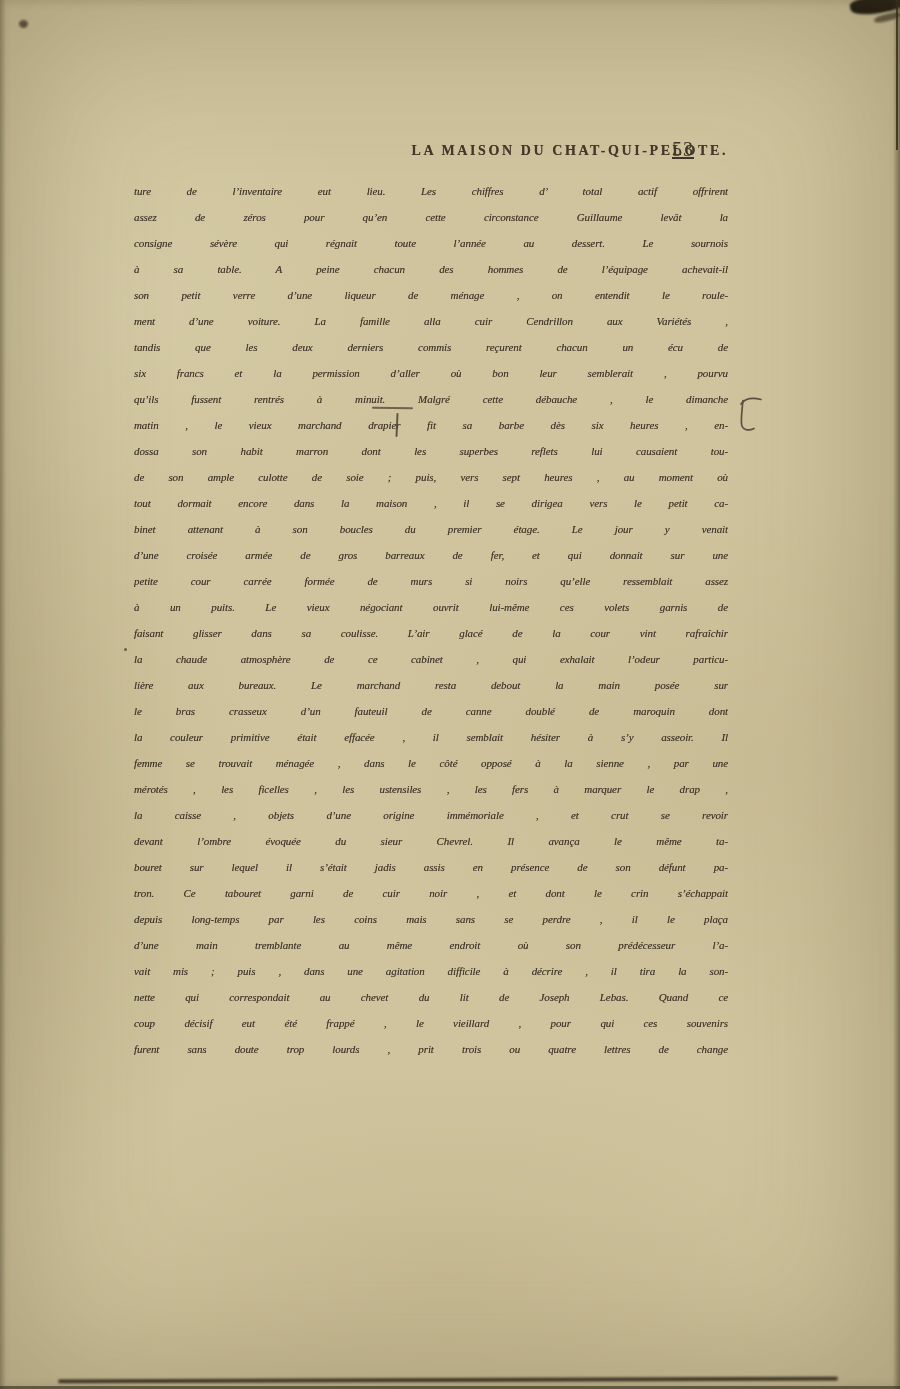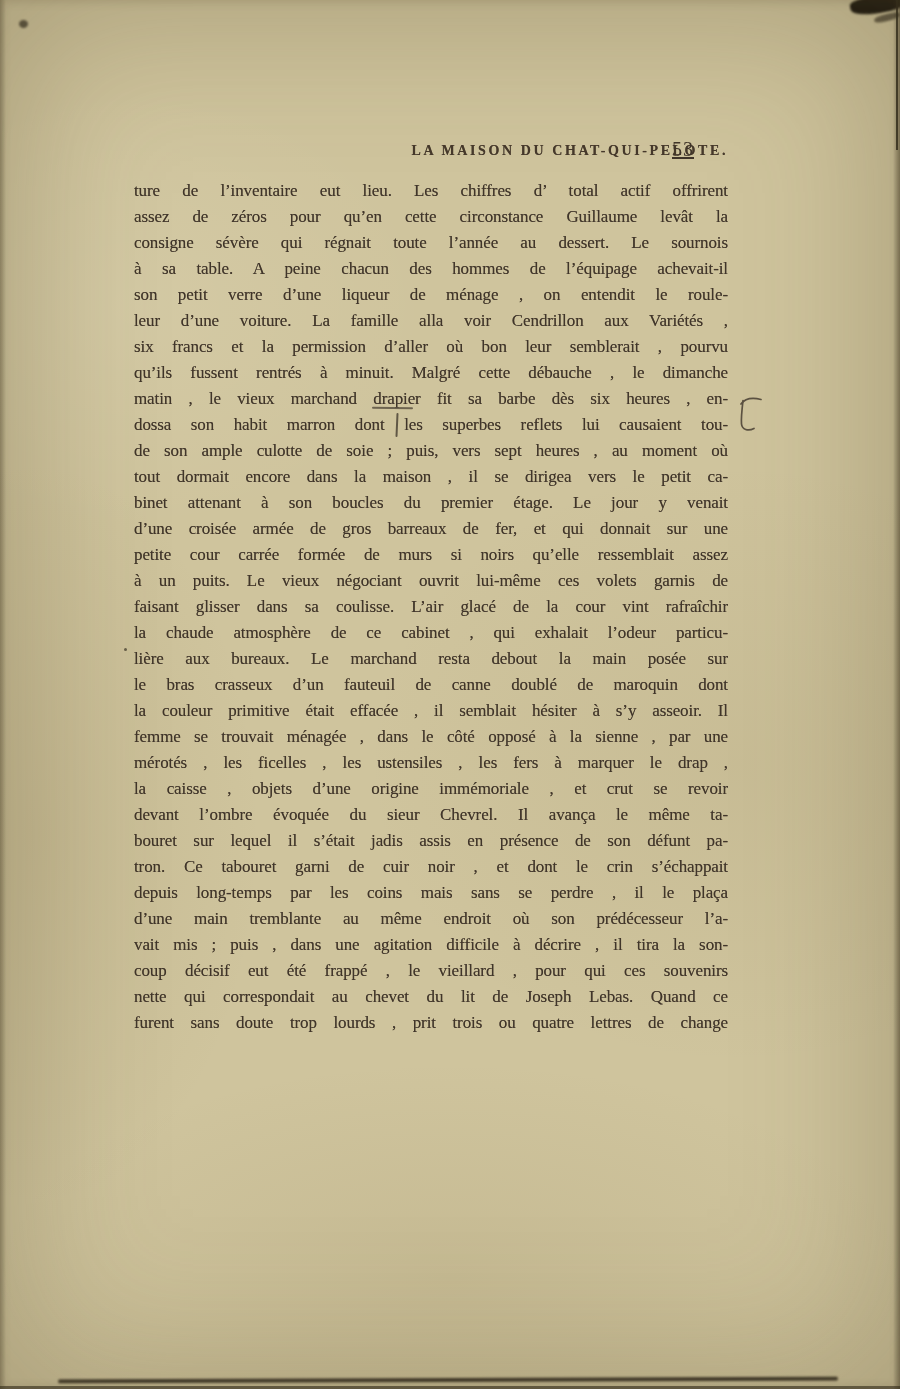--- a/index.html
+++ b/index.html
@@ -47,24 +47,25 @@
     letter-spacing: 1px;
     color: #40352a;
     text-decoration: underline;
   }
 
   
   .body-text {
     position: absolute;
     left: 134px; top: 178px;
     width: 594px;
-    font-size: 17px;
+    font-size: 11px;
     line-height: 26px;
     letter-spacing: -0.1px;
     text-shadow: 0 0 0.4px rgba(58,47,36,0.55);
+    font-style: italic;
   }
   .line {
     height: 26px;
     overflow: hidden;
     text-align: justify;
     text-align-last: justify;
   }
   .line::after { content: ""; display: inline-block; width: 100%; height: 0; }
 
   
@@ -163,21 +164,22 @@
     <div class="page-number">53</div>
   </div>
 
   <div class="body-text">
 
   <div class="line">ture de l’inventaire eut lieu. Les chiffres d’ total actif offrirent</div>
       <div class="line">assez de zéros pour qu’en cette circonstance Guillaume levât la</div>
       <div class="line">consigne sévère qui régnait toute l’année au dessert. Le sournois</div>
       <div class="line">à sa table. A peine chacun des hommes de l’équipage achevait-il</div>
       <div class="line">son petit verre d’une liqueur de ménage , on entendit le roule-</div>
-      <div class="line">leur d’une voiture. La famille alla voir Cendrillon aux Variétés ,</div>
+      <div class="line">ment d’une voiture. La famille alla cuir Cendrillon aux Variétés ,</div>
+      <div class="line">tandis que les deux derniers commis reçurent chacun un écu de</div>
       <div class="line">six francs et la permission d’aller où bon leur semblerait , pourvu</div>
       <div class="line">qu’ils fussent rentrés à minuit. Malgré cette débauche , le dimanche</div>
       <div class="line">matin , le vieux marchand drapier fit sa barbe dès six heures , en-</div>
       <div class="line">dossa son habit marron dont les superbes reflets lui causaient tou-</div>
       <div class="line">de son ample culotte de soie ; puis, vers sept heures , au moment où</div>
       <div class="line">tout dormait encore dans la maison , il se dirigea vers le petit ca-</div>
       <div class="line">binet attenant à son boucles du premier étage. Le jour y venait</div>
       <div class="line">d’une croisée armée de gros barreaux de fer, et qui donnait sur une</div>
       <div class="line">petite cour carrée formée de murs si noirs qu’elle ressemblait assez</div>
       <div class="line">à un puits. Le vieux négociant ouvrit lui-même ces volets garnis de</div>
@@ -188,22 +190,22 @@
       <div class="line">la couleur primitive était effacée , il semblait hésiter à s’y asseoir. Il</div>
       <div class="line">femme se trouvait ménagée , dans le côté opposé à la sienne , par une</div>
       <div class="line">mérotés , les ficelles , les ustensiles , les fers à marquer le drap ,</div>
       <div class="line">la caisse , objets d’une origine immémoriale , et crut se revoir</div>
       <div class="line">devant l’ombre évoquée du sieur Chevrel. Il avança le même ta-</div>
       <div class="line">bouret sur lequel il s’était jadis assis en présence de son défunt pa-</div>
       <div class="line">tron. Ce tabouret garni de cuir noir , et dont le crin s’échappait</div>
       <div class="line">depuis long-temps par les coins mais sans se perdre , il le plaça</div>
       <div class="line">d’une main tremblante au même endroit où son prédécesseur l’a-</div>
       <div class="line">vait mis ; puis , dans une agitation difficile à décrire , il tira la son-</div>
+      <div class="line">nette qui correspondait au chevet du lit de Joseph Lebas. Quand ce</div>
       <div class="line">coup décisif eut été frappé , le vieillard , pour qui ces souvenirs</div>
-      <div class="line">nette qui correspondait au chevet du lit de Joseph Lebas. Quand ce</div>
       <div class="line">furent sans doute trop lourds , prit trois ou quatre lettres de change</div>
     </div>
 
   <div class="pencil-underline"></div>
   <div class="pencil-stroke"></div>
   <svg class="margin-mark" viewBox="0 0 28 40" fill="none">
     <path d="M4 9 C 8 3.5, 16 2.5, 24 4.5" stroke="#5c5242" stroke-width="1.7" stroke-linecap="round"></path>
     <path d="M6 5.5 C 5 14, 4 23, 4.5 29 C 5 34.5, 11 36.5, 17 33.5" stroke="#5c5242" stroke-width="1.7" stroke-linecap="round"></path>
   </svg>
 

